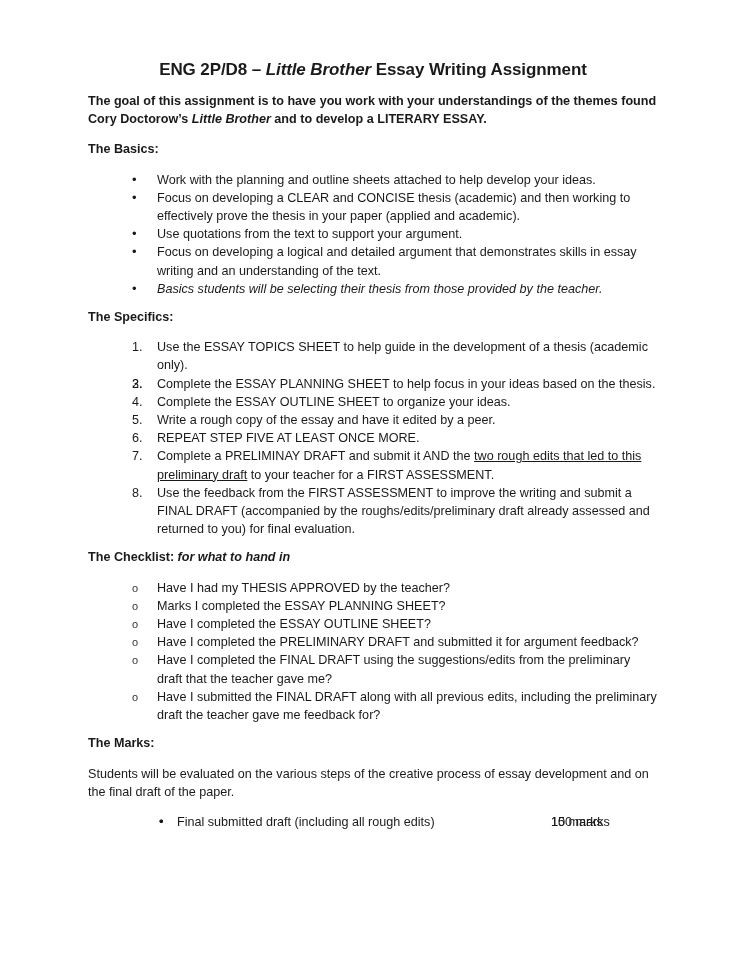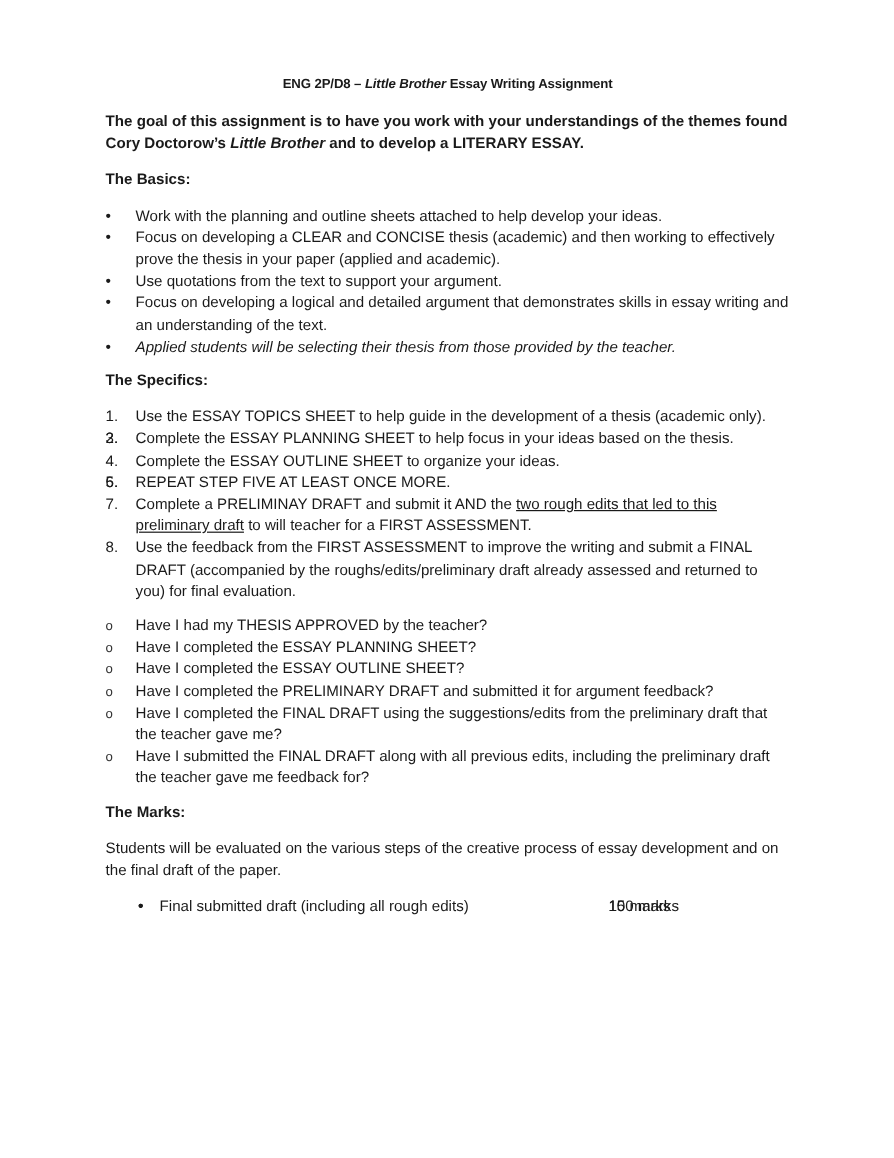--- a/index.html
+++ b/index.html
@@ -3,28 +3,28 @@
 <meta charset="utf-8">
 <style>
   html, body { margin: 0; padding: 0; background: #ffffff; }
   body {
     width: 745px; height: 965px; position: relative; overflow: hidden;
     font-family: "Liberation Sans", sans-serif; color: #1a1a1a;
     font-size: 12.6px; line-height: 18.2px;
   }
   .page { position: absolute; left: 88px; top: 60px; width: 570px; }
   .title {
-    text-align: center; font-weight: bold; font-size: 11px; line-height: 20px;
+    text-align: center; font-weight: bold; font-size: 17px; line-height: 20px;
     margin: 0 0 12px 0; letter-spacing: -0.1px;
   }
   .intro { font-weight: bold; margin: 0 0 12px 0; }
   .heading { font-weight: bold; margin: 0 0 12px 0; }
   .heading i { font-style: italic; }
   ul, ol { list-style: none; margin: 0 0 10px 0; padding: 0; }
-  li { position: relative; padding-left: 25px; }
+  li { position: relative; padding-left: 25px; margin-left: 44px; }
   .bullet { position: absolute; left: 0; top: 0; width: 14px; text-align: left; }
   .disc::before { content: "\2022"; font-size: 13px; }
   .circ::before { content: "o"; font-size: 11px; color: #333; }
   .num { position: absolute; left: 0; top: 0; }
   .ital { font-style: italic; }
   u { text-decoration: underline; }
   .para { margin: 4px 0 12px 0; }
   .marks { margin-left: 27px; }
   .marks li { padding-left: 18px; }
   .marks .val { position: absolute; left: 392px; top: 0; }
@@ -37,38 +37,39 @@
   <div class="title"><span>ENG 2P/D8 – </span><i>Little Brother</i><span> Essay Writing Assignment</span></div>
 
   <div class="intro"><span>The goal of this assignment is to have you work with your understandings of the themes found Cory Doctorow’s </span><i>Little Brother</i><span> and to develop a LITERARY ESSAY.</span></div>
 
   <div class="heading">The Basics:</div>
   <ul>
     <li><span class="bullet disc"></span><span>Work with the planning and outline sheets attached to help develop your ideas.</span></li>
     <li><span class="bullet disc"></span><span>Focus on developing a CLEAR and CONCISE thesis (academic) and then working to effectively prove the thesis in your paper (applied and academic).</span></li>
     <li><span class="bullet disc"></span><span>Use quotations from the text to support your argument.</span></li>
     <li><span class="bullet disc"></span><span>Focus on developing a logical and detailed argument that demonstrates skills in essay writing and an understanding of the text.</span></li>
-    <li><span class="bullet disc"></span><span class="ital">Applied students will be selecting their thesis from those provided by the teacher.</span></li>
+    <li><span class="bullet disc"></span><span class="ital">Basics students will be selecting their thesis from those provided by the teacher.</span></li>
   </ul>
 
   <div class="heading">The Specifics:</div>
   <ol>
     <li><span class="num">1.</span><span>Use the ESSAY TOPICS SHEET to help guide in the development of a thesis (academic only).</span></li>
     <li><span class="num">2.</span></li>
     <li><span class="num">3.</span><span>Complete the ESSAY PLANNING SHEET to help focus in your ideas based on the thesis.</span></li>
     <li><span class="num">4.</span><span>Complete the ESSAY OUTLINE SHEET to organize your ideas.</span></li>
-    <li><span class="num">5.</span></li>
+    <li><span class="num">5.</span><span>Write a rough copy of the essay and have it edited by a peer.</span></li>
     <li><span class="num">6.</span><span>REPEAT STEP FIVE AT LEAST ONCE MORE.</span></li>
-    <li><span class="num">7.</span><span>Complete a PRELIMINAY DRAFT and submit it AND the </span><u>two rough edits that led to this preliminary draft</u><span> to will teacher for a FIRST ASSESSMENT.</span></li>
+    <li><span class="num">7.</span><span>Complete a PRELIMINAY DRAFT and submit it AND the </span><u>two rough edits that led to this preliminary draft</u><span> to your teacher for a FIRST ASSESSMENT.</span></li>
     <li><span class="num">8.</span><span>Use the feedback from the FIRST ASSESSMENT to improve the writing and submit a FINAL DRAFT (accompanied by the roughs/edits/preliminary draft already assessed and returned to you) for final evaluation.</span></li>
   </ol>
 
+  <div class="heading"><span>The Checklist: </span><i>for what to hand in</i></div>
   <ul>
     <li><span class="bullet circ"></span><span>Have I had my THESIS APPROVED by the teacher?</span></li>
-    <li><span class="bullet circ"></span><span>Have I completed the ESSAY PLANNING SHEET?</span></li>
+    <li><span class="bullet circ"></span><span>Marks I completed the ESSAY PLANNING SHEET?</span></li>
     <li><span class="bullet circ"></span><span>Have I completed the ESSAY OUTLINE SHEET?</span></li>
     <li><span class="bullet circ"></span><span>Have I completed the PRELIMINARY DRAFT and submitted it for argument feedback?</span></li>
     <li><span class="bullet circ"></span><span>Have I completed the FINAL DRAFT using the suggestions/edits from the preliminary draft that the teacher gave me?</span></li>
     <li><span class="bullet circ"></span><span>Have I submitted the FINAL DRAFT along with all previous edits, including the preliminary draft the teacher gave me feedback for?</span></li>
   </ul>
 
   <div class="heading">The Marks:</div>
   <div class="para">Students will be evaluated on the various steps of the creative process of essay development and on the final draft of the paper.</div>
   <ul class="marks">
     <li><span class="bullet disc"></span><span class="val">15 marks</span></li>

